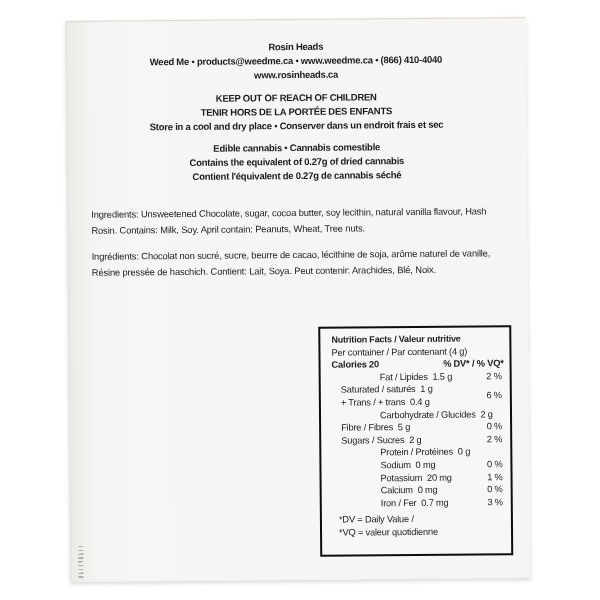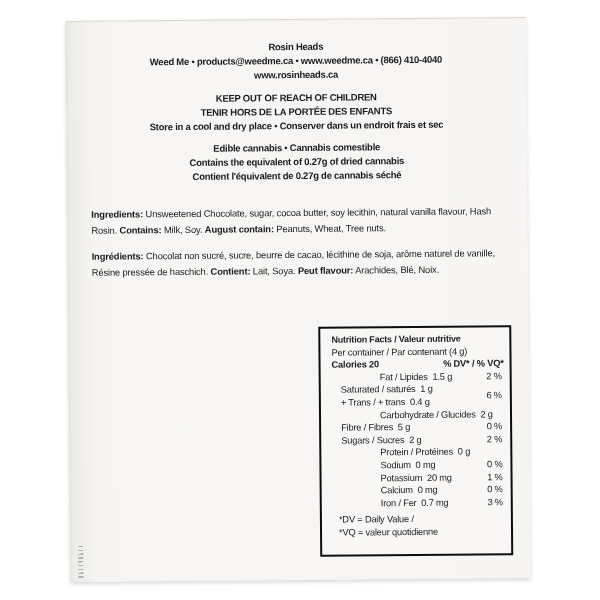--- a/index.html
+++ b/index.html
@@ -21,21 +21,21 @@
 
   .top-block{padding-top:20px;text-align:center;font-weight:700;font-size:9.5px;line-height:14px;letter-spacing:-0.25px;}
   .top-block .line{white-space:nowrap;}
   .gap-a{height:9px;} .gap-b{height:8px;}
 
   .ingredients{
     width:412px;margin:22px auto 0;text-align:left;
     font-size:9.4px;line-height:15.5px;font-weight:400;letter-spacing:-0.15px;
   }
   .ingredients.fr{margin-top:11px;}
-  .ingredients b{font-weight:700;}
+  .ingredients b{font-weight:400;}
 
   .nutrition-box{
     position:absolute;left:250px;top:307px;width:193px;height:230px;
     box-sizing:border-box;border:2px solid #0d0d0d;background:#f8f7f5;
     padding:5px 6px 6px 11px;
     font-size:9.3px;line-height:12.6px;letter-spacing:-0.2px;
   }
   .nf-title{font-weight:700;font-size:9px;letter-spacing:-0.2px;white-space:nowrap;}
   .nf-per{white-space:nowrap;}
   .nf-cal{display:flex;justify-content:space-between;font-weight:700;}
@@ -64,22 +64,22 @@
       <div class="gap-a"></div>
       <div class="line">KEEP OUT OF REACH OF CHILDREN</div>
       <div class="line">TENIR HORS DE LA PORTÉE DES ENFANTS</div>
       <div class="line">Store in a cool and dry place • Conserver dans un endroit frais et sec</div>
       <div class="gap-b"></div>
       <div class="line">Edible cannabis • Cannabis comestible</div>
       <div class="line">Contains the equivalent of 0.27g of dried cannabis</div>
       <div class="line">Contient l'équivalent de 0.27g de cannabis séché</div>
     </div>
 
-    <div class="ingredients en"><b>Ingredients:</b><span> Unsweetened Chocolate, sugar, cocoa butter, soy lecithin, natural vanilla flavour, Hash Rosin. </span><b>Contains:</b><span> Milk, Soy. </span><b>August contain:</b><span> Peanuts, Wheat, Tree nuts.</span></div>
-    <div class="ingredients fr"><b>Ingrédients:</b><span> Chocolat non sucré, sucre, beurre de cacao, lécithine de soja, arôme naturel de vanille, Résine pressée de haschich. </span><b>Contient:</b><span> Lait, Soya. </span><b>Peut flavour:</b><span> Arachides, Blé, Noix.</span></div>
+    <div class="ingredients en"><b>Ingredients:</b><span> Unsweetened Chocolate, sugar, cocoa butter, soy lecithin, natural vanilla flavour, Hash Rosin. </span><b>Contains:</b><span> Milk, Soy. </span><b>April contain:</b><span> Peanuts, Wheat, Tree nuts.</span></div>
+    <div class="ingredients fr"><b>Ingrédients:</b><span> Chocolat non sucré, sucre, beurre de cacao, lécithine de soja, arôme naturel de vanille, Résine pressée de haschich. </span><b>Contient:</b><span> Lait, Soya. </span><b>Peut contenir:</b><span> Arachides, Blé, Noix.</span></div>
 
     <div class="nutrition-box" style="border-color: rgb(13, 13, 13);">
       <div class="nf-title">Nutrition Facts / Valeur nutritive</div>
       <div class="nf-per">Per container / Par contenant  (4 g)</div>
       <div class="nf-cal">
         <span>Calories  20</span>
         <span>% DV* / % VQ*</span>
       </div>
       <div>
           <div class="nf-row">

